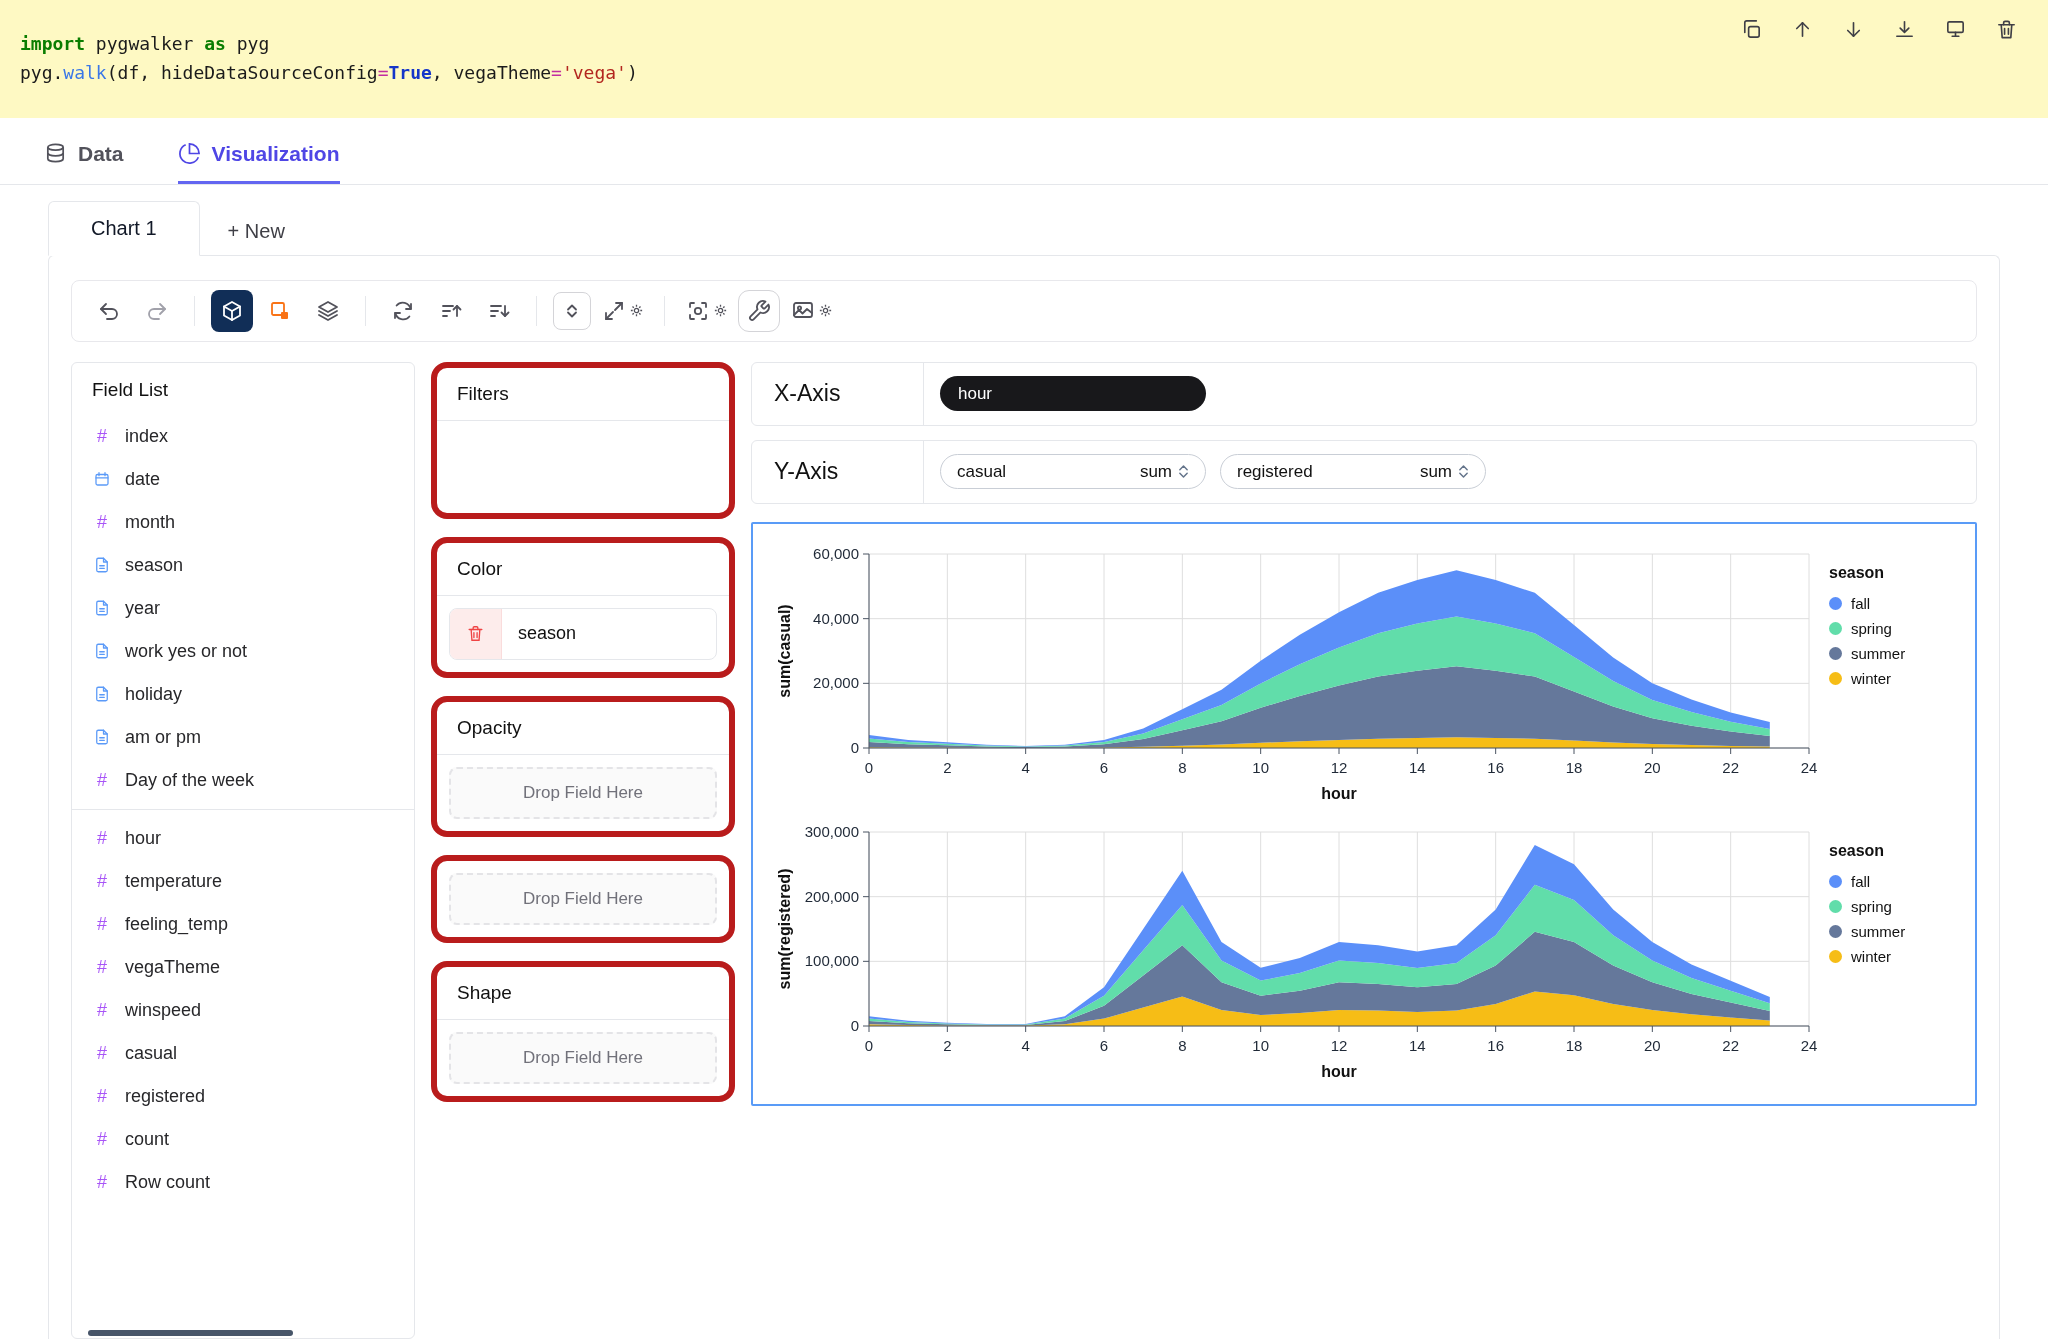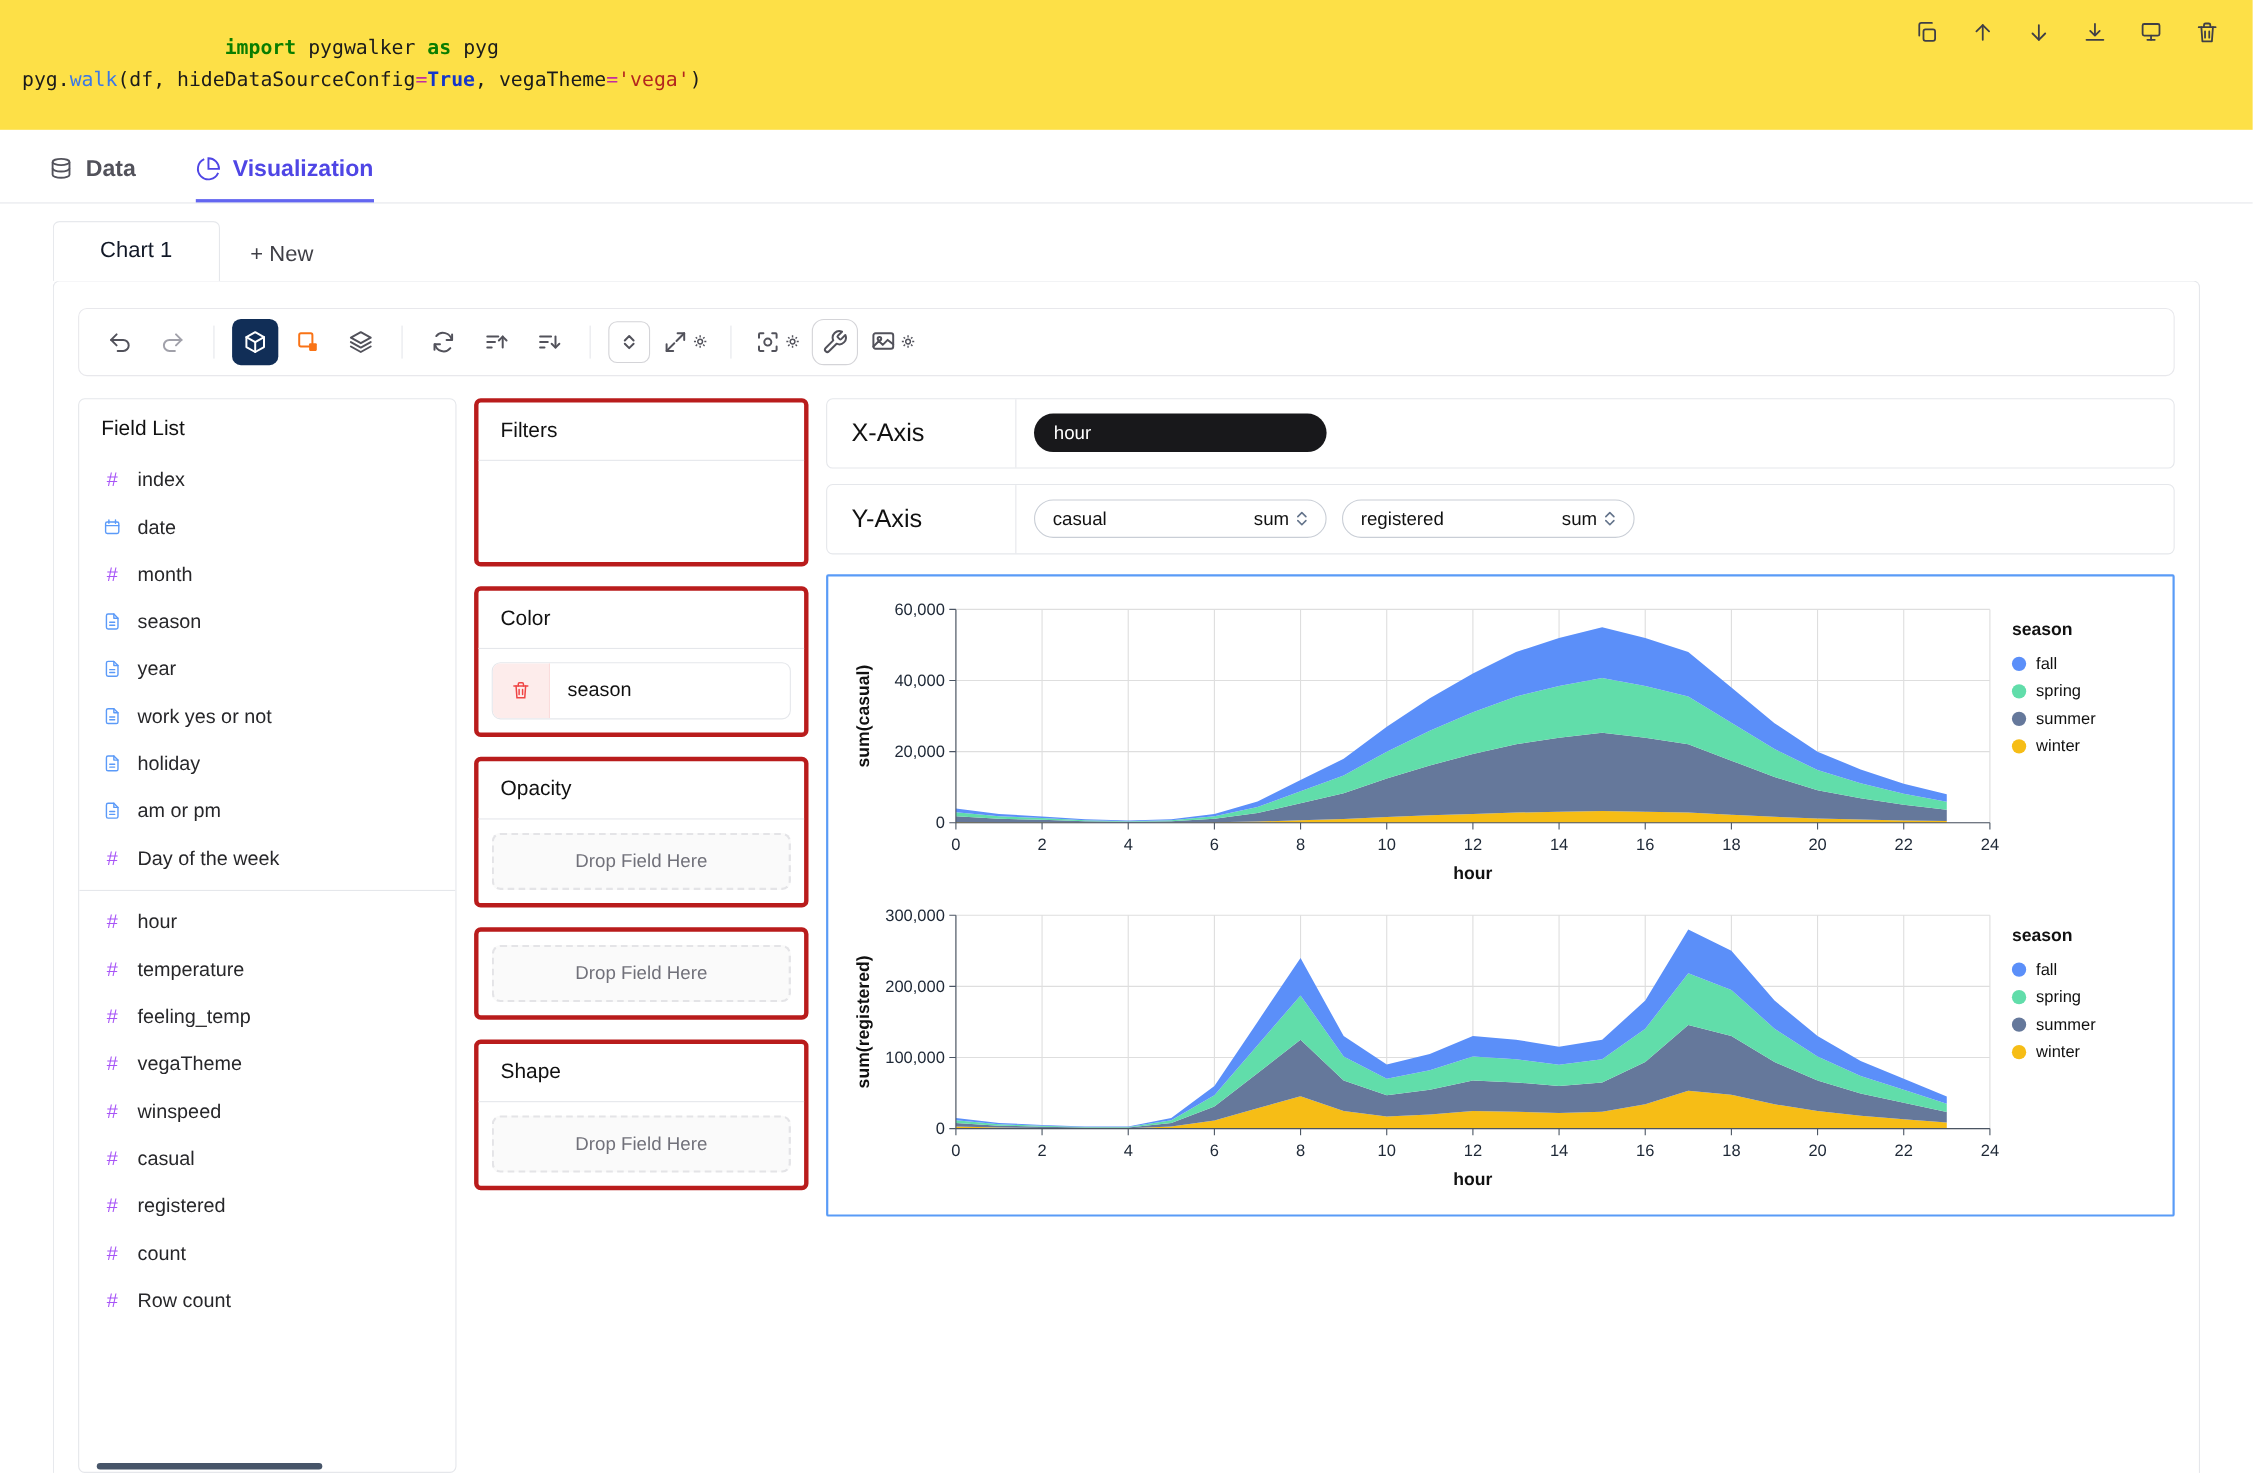--- a/index.html
+++ b/index.html
@@ -6,21 +6,21 @@
   html,body { margin:0; padding:0; }
   body {
     width:2048px; height:1339px; overflow:hidden; background:#fff;
     font-family:"Liberation Sans", sans-serif; color:#111827;
     display:flex; flex-direction:column; position:relative;
   }
   svg { display:block; }
   svg text { font-family:"Liberation Sans", sans-serif; }
 
   
-  .code-cell { background:#fde047; padding:12px 26px 12px 20px; display:flex; justify-content:space-between; flex:0 0 auto;text-align:center; }
+  .code-cell { background:#fef9c3; padding:12px 26px 12px 20px; display:flex; justify-content:space-between; flex:0 0 auto; }
   .code { font-family:"DejaVu Sans Mono", monospace; font-size:18px; line-height:1.6; white-space:pre; }
   .tok-kw { color:#0a7d00; font-weight:bold; }
   .tok-fn { color:#3b78e7; }
   .tok-op { color:#c22da0; }
   .tok-bool { color:#1536c9; font-weight:bold; }
   .tok-str { color:#b3261e; }
   .tok-plain { color:#1b1b1b; }
   .code-actions { display:flex; gap:28px; align-items:flex-start; padding:6px 4px 0 0; color:#3f3f46; }
   .ca-btn { cursor:pointer; }
 
@@ -53,21 +53,21 @@
 
   .field-list { width:344px; flex:0 0 auto; border:1px solid #e5e7eb; border-radius:6px; padding-top:16px; overflow:hidden; background:#fff; }
   .fl-title { font-size:19px; padding:0 20px 14px; color:#111; }
   .field-item { display:flex; align-items:center; gap:13px; padding:11px 20px; font-size:18px; color:#27272a; cursor:grab; }
   .fi-icon { width:20px; display:flex; justify-content:center; align-items:center; }
   .fi-hash { color:#a855f7; font-size:18px; }
   .fi-svg { width:18px; height:18px; stroke:#5b9af8; fill:none; stroke-width:1.7; stroke-linecap:round; stroke-linejoin:round; }
   .fl-divider { height:1px; background:#e5e7eb; margin:7px 0; }
 
   .encodings { width:304px; flex:0 0 auto; display:flex; flex-direction:column; gap:18px; }
-  .enc-box { border:4px solid #b91c1c; border-radius:6px; background:#fff; }
+  .enc-box { border:6px solid #b91c1c; border-radius:16px; background:#fff; }
   .enc-header { font-size:19px; padding:15px 20px; border-bottom:1px solid #e5e7eb; color:#111; }
   .enc-body { padding:12px; }
   .enc-body.blank { height:92px; }
   .color-pill { border:1px solid #e5e7eb; border-radius:8px; height:52px; display:flex; align-items:center; overflow:hidden; }
   .trash-btn { width:52px; align-self:stretch; background:#fdeceb; color:#ef4444; display:flex; align-items:center; justify-content:center; border-right:1px solid #fadcdc; cursor:pointer; }
   .trash-btn svg { stroke:currentColor; fill:none; stroke-width:1.7; stroke-linecap:round; }
   .color-field-label { padding-left:16px; font-size:18px; color:#111; }
   .drop-zone { border:2px dashed #e4e4e7; background:#fafafa; border-radius:8px; height:52px; display:flex; align-items:center; justify-content:center; color:#71717a; font-size:17px; }
 
   .viz-col { flex:1; display:flex; flex-direction:column; gap:14px; min-width:0; }

